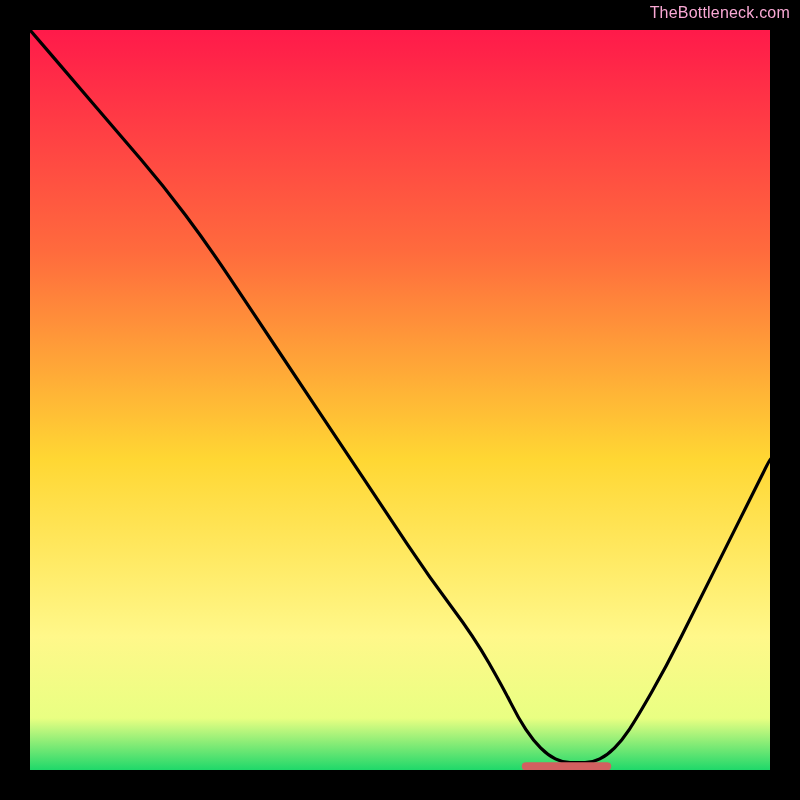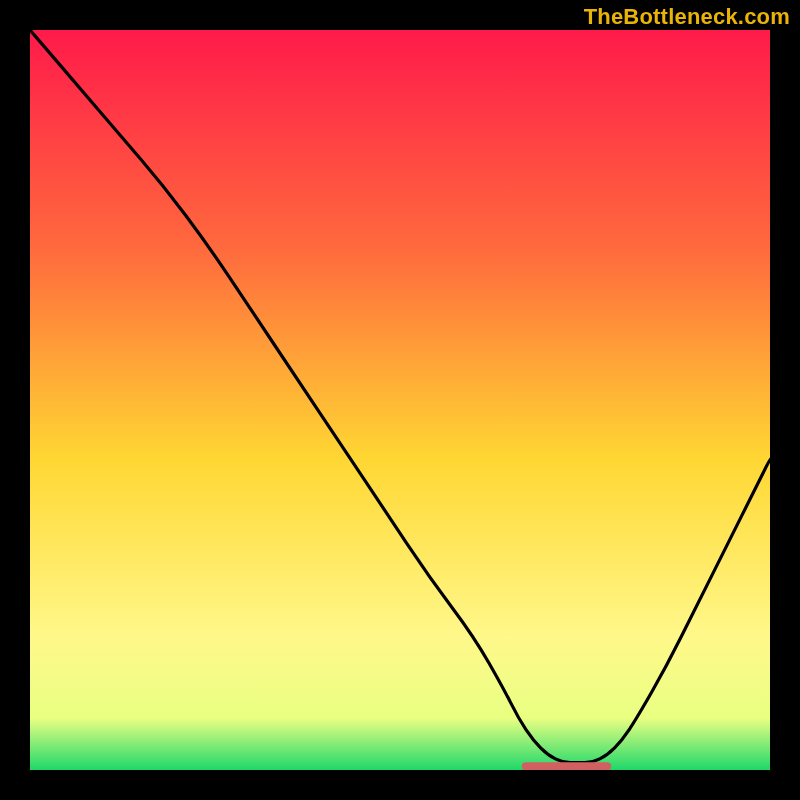--- a/index.html
+++ b/index.html
@@ -14,23 +14,23 @@
   .frame {
     position: relative;
     width: 800px;
     height: 800px;
     background: #000;
   }
   .watermark {
     position: absolute;
     top: 4px;
     right: 10px;
-    color: #eab308;
-    font-size: 22px;
-    font-weight: 700;
+    color: #f9a8d4;
+    font-size: 16px;
+    font-weight: 400;
     letter-spacing: 0.2px;
     z-index: 10;
   }
   .plot {
     position: absolute;
     top: 30px;
     left: 30px;
     width: 740px;
     height: 740px;
   }

